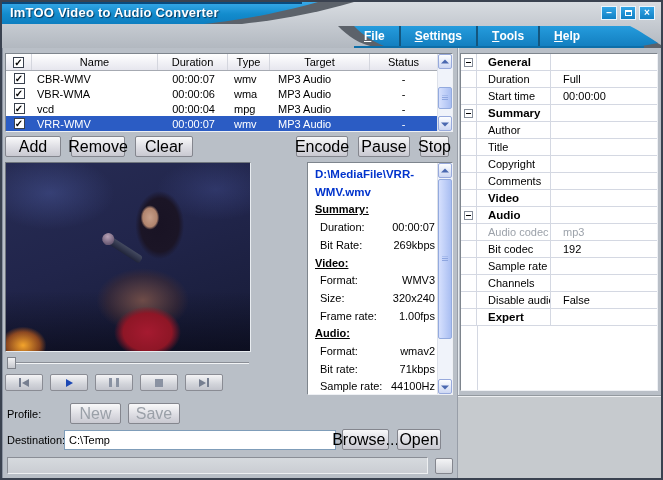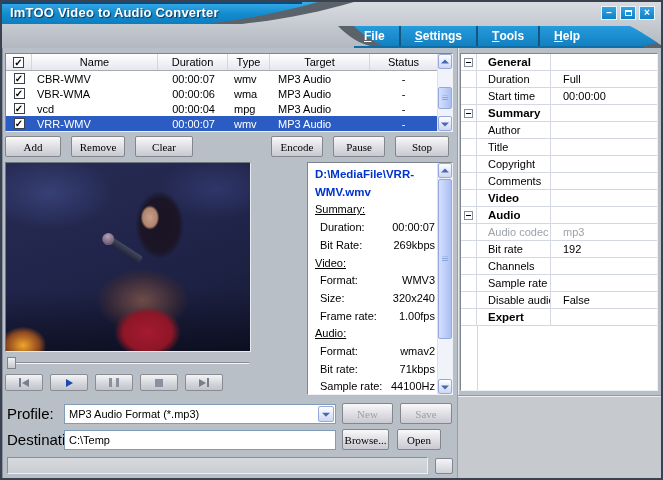--- a/index.html
+++ b/index.html
@@ -44,27 +44,27 @@
   .sb-btn{height:15px;background:linear-gradient(#fdfeff,#cdd7f3);border:1px solid #97a9dc;border-radius:2px;position:relative;}
   .sb-btn i{position:absolute;left:50%;top:50%;width:0;height:0;border-left:4px solid transparent;border-right:4px solid transparent;}
   .sb-up i{border-bottom:4px solid #4a68b0;transform:translate(-50%,-60%);}
   .sb-down i{border-top:4px solid #4a68b0;transform:translate(-50%,-40%);}
   .sb-track{flex:1;position:relative;}
   .sb-thumb{position:absolute;left:0;right:0;background:linear-gradient(90deg,#d6e0fd,#a9bef2);border:1px solid #93aade;border-radius:2px;}
   .sb-thumb::after{content:"";position:absolute;left:3px;right:3px;top:50%;height:5px;transform:translateY(-50%);
     background:repeating-linear-gradient(#8ea6e0 0,#8ea6e0 1px,transparent 1px,transparent 2px);}
   
   .btn{background:linear-gradient(#f9f9fa,#dddde3 55%,#c9c9d1);border:1px solid #84868e;border-radius:2px;
-    font-size:11px;font-family:Liberation Serif, serif;display:flex;align-items:center;justify-content:center;height:21px;cursor:default;}
+    font-size:16px;font-family:Liberation Sans, sans-serif;display:flex;align-items:center;justify-content:center;height:21px;cursor:default;}
   .btn.disabled{color:#9aa0a8;}
   .cmd-row{display:flex;margin:4px 4px 0 3px;height:21px;align-items:center;}
   .cmd-row .btn{margin-right:10px;}
   .cmd-row .spacer{flex:1;}
   .b-add{width:56px;} .b-remove{width:54px;} .b-clear{width:58px;}
-  .b-encode{width:52px;} .b-pause{width:52px;} .b-stop{width:54px;margin-right:4px !important;}
+  .b-encode{width:52px;} .b-pause{width:52px;} .b-stop{width:29px;margin-right:4px !important;}
   
   .preview-row{display:flex;margin:5px 4px 0 3px;height:233px;gap:48px;}
   .player{width:246px;display:flex;flex-direction:column;}
   .screen{height:190px;border:1px solid;border-color:#70767e #e8ecf0 #e8ecf0 #70767e;position:relative;overflow:hidden;
     background:
       radial-gradient(ellipse 30px 24px at 7% 97%, rgba(255,172,44,.95), rgba(238,112,22,.55) 55%, rgba(180,60,10,0) 78%),
       radial-gradient(ellipse 13px 17px at 59% 29%, #c79f8a 0%, #b0846e 55%, rgba(0,0,0,0) 72%),
       radial-gradient(ellipse 33px 46px at 63% 33%, #191324 0%, #1b1526 58%, rgba(0,0,0,0) 74%),
       radial-gradient(ellipse 44px 34px at 58% 90%, #a51a30 0%, #8e1626 55%, rgba(0,0,0,0) 76%),
       radial-gradient(ellipse 58px 40px at 56% 73%, #6e4c48 0%, rgba(70,46,50,.5) 60%, rgba(0,0,0,0) 80%),
@@ -84,27 +84,27 @@
     display:flex;align-items:center;justify-content:center;gap:1px;}
   .tri-r{width:0;height:0;border-top:4px solid transparent;border-bottom:4px solid transparent;border-left:7px solid #767e90;}
   .tri-l{width:0;height:0;border-top:4px solid transparent;border-bottom:4px solid transparent;border-right:7px solid #767e90;}
   .tri-play{border-left-color:#1c48b4;}
   .vbar{width:2px;height:9px;background:#767e90;}
   .sq{width:8px;height:8px;background:#8a92a2;}
   .pbar{width:3px;height:9px;background:#8a92a2;}
   .info-panel{flex:1;margin-left:8px;background:#fff;border:1px solid;border-color:#7e858d #eef0f4 #eef0f4 #7e858d;display:flex;overflow:hidden;}
   .info-content{flex:1;padding:3px 2px 0 7px;line-height:17.7px;overflow:hidden;}
   .file-path{color:#0033cc;font-weight:bold;font-size:11.5px;}
-  .ih{font-weight:normal;text-decoration:underline;}
+  .ih{font-weight:bold;text-decoration:underline;}
   .irow{display:flex;}
   .irow .il{width:96px;padding-left:5px;}
   
   .form-row{display:flex;align-items:center;margin:8px 4px 0 5px;height:21px;}
   .form-row.dest{margin-top:5px;}
-  .flabel{width:57px;font-size:15px;}
+  .flabel{width:57px;font-size:11px;}
   .combo{width:272px;height:20px;border:1px solid #7f9db9;background:#fff;display:flex;align-items:center;}
   .combo-text{flex:1;padding-left:4px;}
   .combo-btn{width:16px;height:16px;margin-right:1px;background:linear-gradient(#fdfeff,#cdd7f3);border:1px solid #97a9dc;border-radius:2px;position:relative;}
   .combo-btn i{position:absolute;left:50%;top:50%;transform:translate(-50%,-30%);width:0;height:0;
     border-left:4px solid transparent;border-right:4px solid transparent;border-top:4px solid #4a68b0;}
   .text-input{width:272px;height:20px;border:1px solid #7f9db9;background:#fff;display:flex;align-items:center;padding-left:4px;}
   .b-new{width:51px;margin-left:6px;} .b-save{width:52px;margin-left:7px;}
   .b-browse{width:47px;margin-left:6px;} .b-open{width:44px;margin-left:8px;}
   
   .status-row{display:flex;align-items:center;margin:6px 4px 0 5px;height:19px;}
@@ -349,26 +349,20 @@
               </div>
             <div class="sb-btn sb-down">
                 <i></i>
               </div>
           </div>
         </div>
       </div>
 
       <div class="form-row">
         <div class="flabel">Profile:</div>
-        <div class="combo">
-          <div class="combo-text">MP3 Audio Format (*.mp3)</div>
-          <div class="combo-btn">
-              <i></i>
-            </div>
-        </div>
         <div class="btn disabled b-new">New</div>
         <div class="btn disabled b-save">Save</div>
       </div>
 
       <div class="form-row dest">
         <div class="flabel">Destination:</div>
         <div class="text-input">C:\Temp</div>
         <div class="btn b-browse">Browse...</div>
         <div class="btn b-open">Open</div>
       </div>
@@ -439,31 +433,31 @@
           <div class="pg-name">Audio</div>
           <div class="pg-value"></div>
         </div>
         <div class="pg-row dim">
           <div class="pg-gutter"></div>
           <div class="pg-name">Audio codec</div>
           <div class="pg-value">mp3</div>
         </div>
         <div class="pg-row">
           <div class="pg-gutter"></div>
-          <div class="pg-name">Bit rate</div>
+          <div class="pg-name">Bit codec</div>
           <div class="pg-value">192</div>
         </div>
         <div class="pg-row">
           <div class="pg-gutter"></div>
+          <div class="pg-name">Sample rate</div>
+          <div class="pg-value"></div>
+        </div>
+        <div class="pg-row">
+          <div class="pg-gutter"></div>
           <div class="pg-name">Channels</div>
-          <div class="pg-value"></div>
-        </div>
-        <div class="pg-row">
-          <div class="pg-gutter"></div>
-          <div class="pg-name">Sample rate</div>
           <div class="pg-value"></div>
         </div>
         <div class="pg-row">
           <div class="pg-gutter"></div>
           <div class="pg-name">Disable audio</div>
           <div class="pg-value">False</div>
         </div>
         <div class="pg-row cat">
           <div class="pg-gutter"></div>
           <div class="pg-name">Expert</div>

